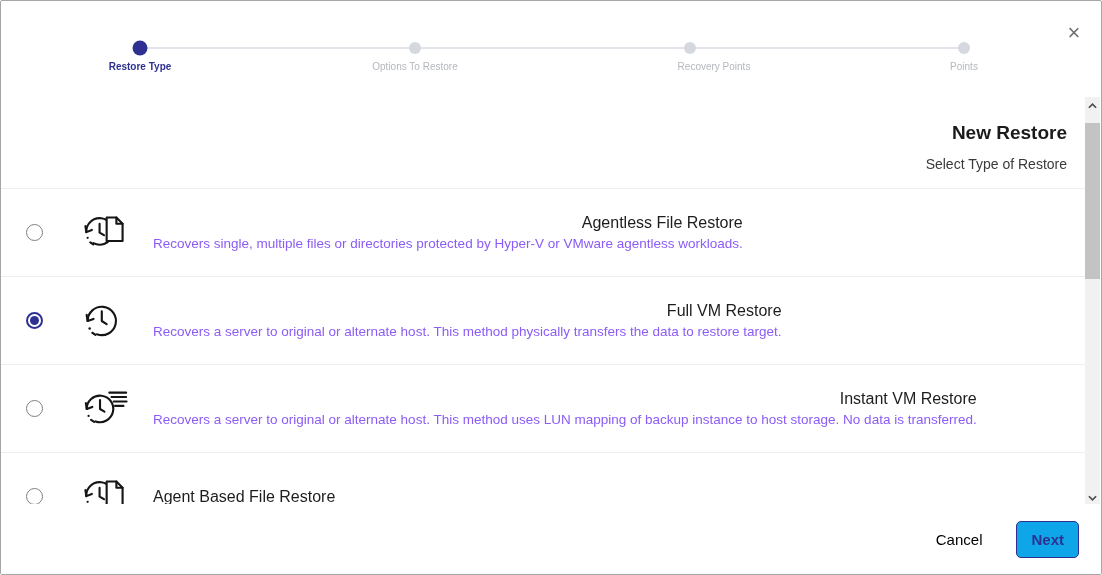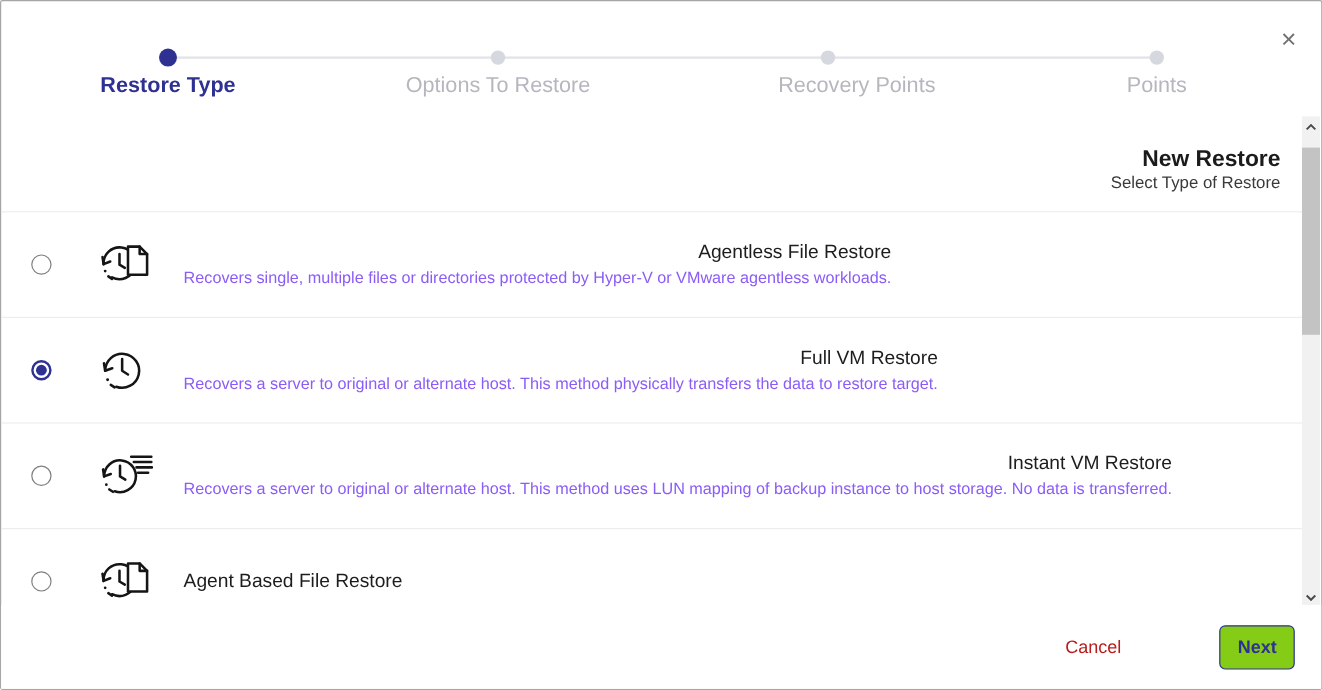--- a/index.html
+++ b/index.html
@@ -9,31 +9,31 @@
           border-radius:2px;box-sizing:border-box;}
 
   
   .stepper{position:absolute;top:0;left:0;right:0;height:95px;}
   .stepper .connector{position:absolute;left:139px;width:824px;top:46px;height:2px;
           background:#e3e4e9;}
   .step-dot{position:absolute;top:47px;width:12px;height:12px;border-radius:50%;
           background:#d5d8de;transform:translate(-50%,-50%);}
   .step.active .step-dot{width:15px;height:15px;background:#2e3192;}
   .step-label{position:absolute;top:60px;width:220px;transform:translateX(-50%);
-          text-align:center;font-size:18px;color:#b4b7bd;font-weight:400;}
+          text-align:center;font-size:10px;color:#b4b7bd;font-weight:400;}
   .step.active .step-label{color:#2e3192;font-weight:700;}
   .close-btn{position:absolute;top:20px;right:15px;width:24px;height:24px;
           font-size:22px;line-height:24px;text-align:center;color:#707070;
           cursor:pointer;font-weight:400;}
 
   
   .viewport{position:absolute;top:95px;left:0;width:1084px;height:410px;overflow:hidden;text-align:right;}
   .content-header{padding:26px 18px 0 18px;}
   .page-title{font-size:19px;font-weight:700;color:#1b1b1b;}
-  .page-subtitle{font-size:14px;color:#3a3a3a;padding-bottom:16px;}
+  .page-subtitle{font-size:14px;color:#3a3a3a;margin-top:12px;padding-bottom:16px;}
   .content-header{border-bottom:1px solid #ededed;}
 
   .option-row{height:88px;border-bottom:1px solid #ededed;display:flex;
           align-items:center;box-sizing:border-box;}
   .radio{width:17px;height:17px;border-radius:50%;border:1.5px solid #7f7f7f;
           margin-left:25px;flex:0 0 auto;box-sizing:border-box;position:relative;
           background:#fff;cursor:pointer;}
   .radio.checked{border:2px solid #2e3192;}
   .radio.checked::after{content:"";position:absolute;inset:2px;border-radius:50%;
           background:#2e3192;}
@@ -49,27 +49,27 @@
   .sb-btn{position:absolute;left:0;width:15px;height:17px;display:flex;
           align-items:center;justify-content:center;cursor:pointer;}
   .sb-up{top:0;} .sb-down{bottom:0;}
   .sb-thumb{position:absolute;left:0;top:26px;width:15px;height:156px;
           background:#c3c3c3;cursor:pointer;}
 
   
   .footer{position:absolute;left:0;right:0;bottom:0;height:70px;display:flex;
           align-items:center;justify-content:flex-end;padding-right:22px;
           box-sizing:border-box;background:#fff;}
-  .cancel-btn{font-size:15px;color:#b91c1c;font-weight:500;margin-right:28px;
+  .cancel-btn{font-size:15px;color:#000000;font-weight:500;margin-right:28px;
           background:none;border:none;cursor:pointer;
           font-family:"Liberation Sans","DejaVu Sans",sans-serif;}
-  .next-btn{min-width:62px;height:37px;background:#84cc16;border:1px solid #2e3192;
+  .next-btn{min-width:62px;height:37px;background:#0ea5e9;border:1px solid #2e3192;
           border-radius:5px;color:#2e3192;font-size:15px;font-weight:700;
           cursor:pointer;padding:0 14px;
-          font-family:"Liberation Sans","DejaVu Sans",sans-serif;margin-left:48px;}
+          font-family:"Liberation Sans","DejaVu Sans",sans-serif;}
 
   .icon-stroke{fill:none;stroke:#151515;stroke-width:2.4;stroke-linecap:round;
           stroke-linejoin:round;}
   .icon-fillwhite{fill:#fff;stroke:#151515;stroke-width:2.4;stroke-linejoin:round;}
 </style>
 </head>
 <body>
 
 <div class="dialog">
 

